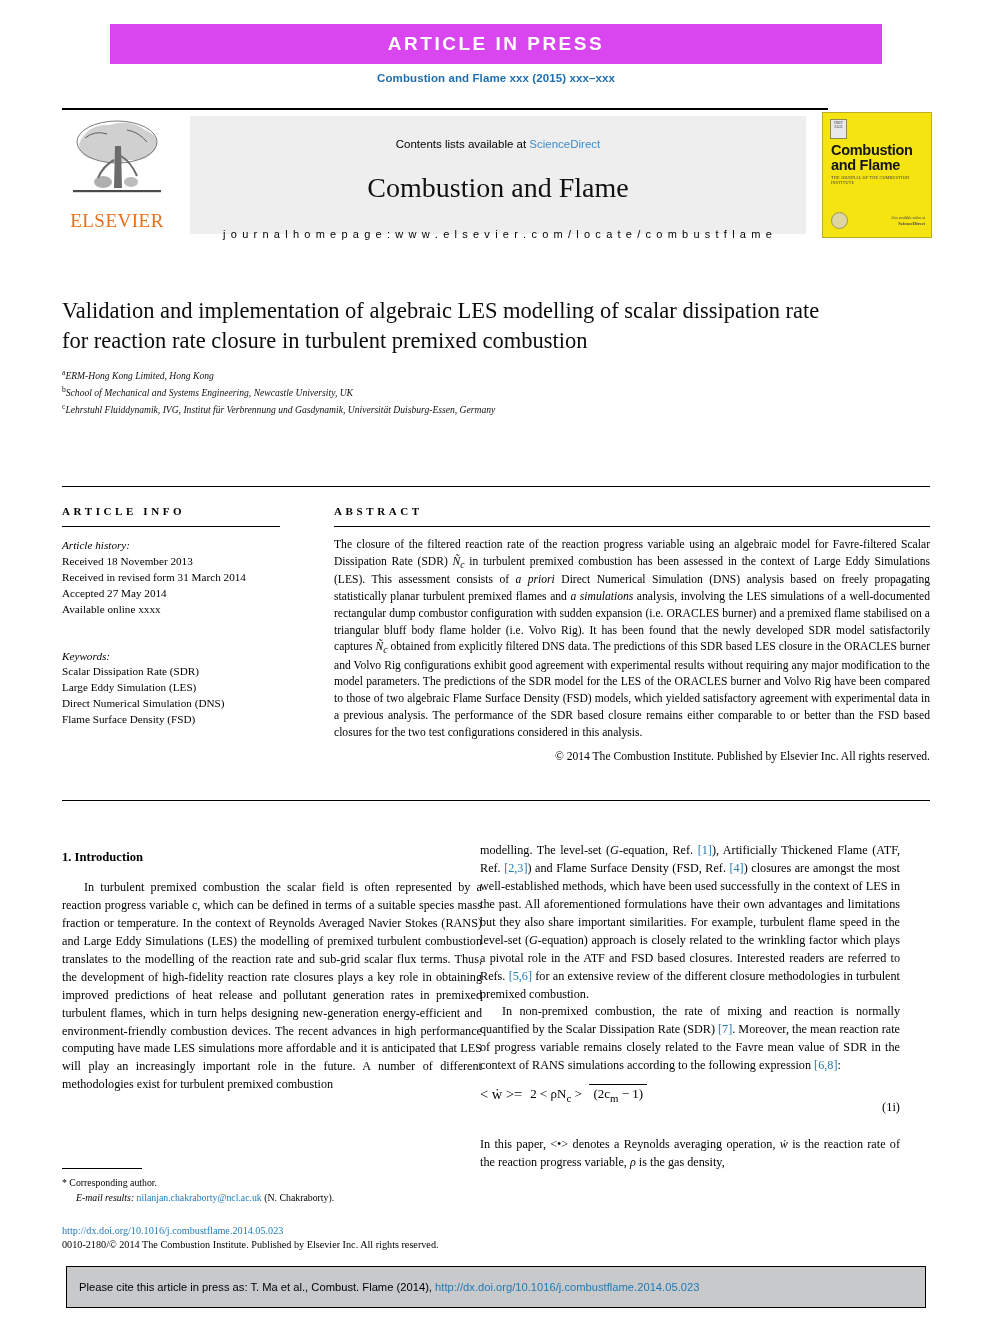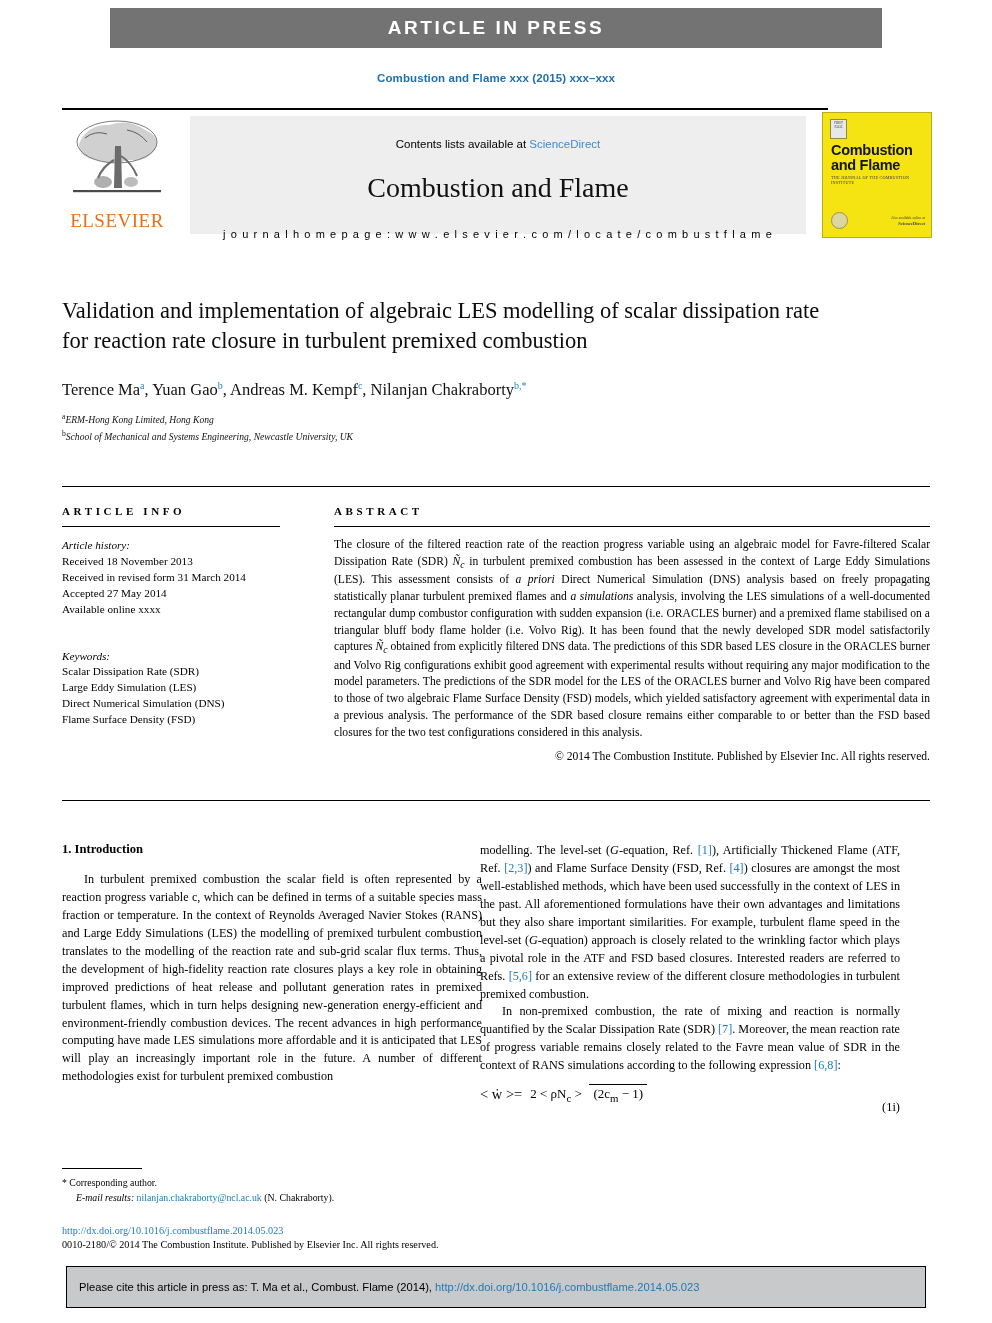--- a/index.html
+++ b/index.html
@@ -13,24 +13,24 @@
     position: relative;
     font-family: "Liberation Serif", serif;
     color: #000000;
     overflow: hidden;
   }
 
   
   .aip-banner {
     position: absolute;
     left: 110px;
-    top: 8px;
+    top: 24px;
     width: 772px;
     height: 40px;
-    background: #737373;
+    background: #d946ef;
     display: flex;
     align-items: center;
     justify-content: center;
   }
   .aip-text {
     font-family: "Liberation Sans", sans-serif;
     font-weight: bold;
     font-size: 19px;
     letter-spacing: 2.5px;
     color: #ffffff;
@@ -293,21 +293,21 @@
   .col-right {
     position: absolute;
     left: 480px;
     top: 842px;
     width: 420px;
   }
   .sec-title {
     font-family: "Liberation Serif", serif;
     font-weight: bold;
     font-size: 12.6px;
-    margin: 0 0 14px 0;
+    margin: 8px 0 14px 0;
   }
   .para {
     font-size: 12.2px;
     line-height: 1.47;
     text-align: justify;
     margin: 0;
     text-indent: 22px;
   }
   .para.noind { text-indent: 0; }
   .ref { color: #1f7ab5; }
@@ -439,30 +439,25 @@
     <div class="cover-sd">
       <span>Also available online at</span><br>
       <b>ScienceDirect</b>
     </div>
   </div>
 </div>
 
 <div class="title-block">
   <h1 class="paper-title">Validation and implementation of algebraic LES modelling of scalar dissipation rate for reaction rate closure in turbulent premixed combustion</h1>
 
-  <div class="authors">
-    <span><span>Terence Ma</span><span class="aff-mark">a</span></span>,
-    <span><span>Yuan Gao</span><span class="aff-mark">b</span></span>,
-    <span><span>Andreas M. Kempf</span><span class="aff-mark">c</span></span>,
-    <span><span>Nilanjan Chakraborty</span><span class="aff-mark">b,*</span></span>
-  </div>
 
   <div class="affils">
     <div><sup>a</sup><span>ERM-Hong Kong Limited, Hong Kong</span></div>
     <div><sup>b</sup><span>School of Mechanical and Systems Engineering, Newcastle University, UK</span></div>
+    <div><sup>c</sup><span>Lehrstuhl Fluiddynamik, IVG, Institut für Verbrennung und Gasdynamik, Universität Duisburg-Essen, Germany</span></div>
   </div>
 </div>
 
 <div class="hr-top"></div>
 
 <div class="info-col">
   <div class="sec-head">ARTICLE INFO</div>
   <div class="sec-rule"></div>
   <div class="info-body">
     <div class="lbl">Article history:</div>
@@ -521,20 +516,23 @@
     <div class="eq-body">
       <span class="eq-lhs">&lt; ẇ &gt;=</span>
       <span class="frac">
         <span class="num"><span>2 &lt; ρN</span><sub>c</sub><span> &gt;</span></span>
         <span class="den"><span>(2c</span><sub>m</sub><span> − 1)</span></span>
       </span>
     </div>
     <span class="eq-num">(1i)</span>
   </div>
 
+  <p class="para noind eq-after">
+    In this paper, &lt;•&gt; denotes a Reynolds averaging operation, <i>ẇ</i> is the reaction rate of the reaction progress variable, <i>ρ</i> is the gas density,
+  </p>
 </div>
 
 <div class="footnote-rule"></div>
 <div class="footnote">
   <div>
     <span>*</span>
     <span>Corresponding author.</span>
   </div>
   <div style="padding-left:14px">
     <span class="em">E-mail results:</span>

